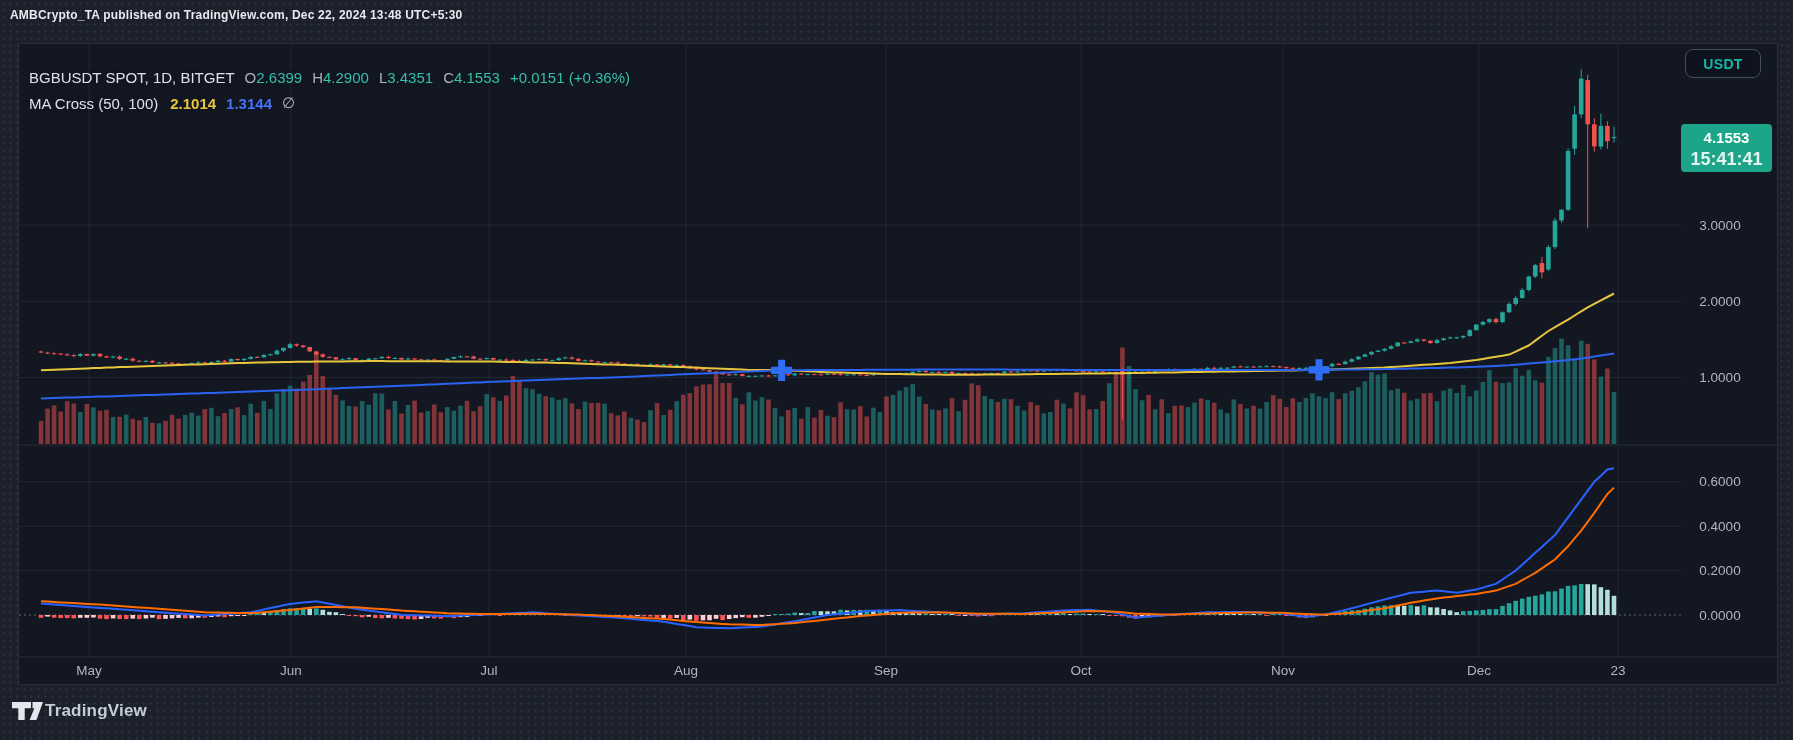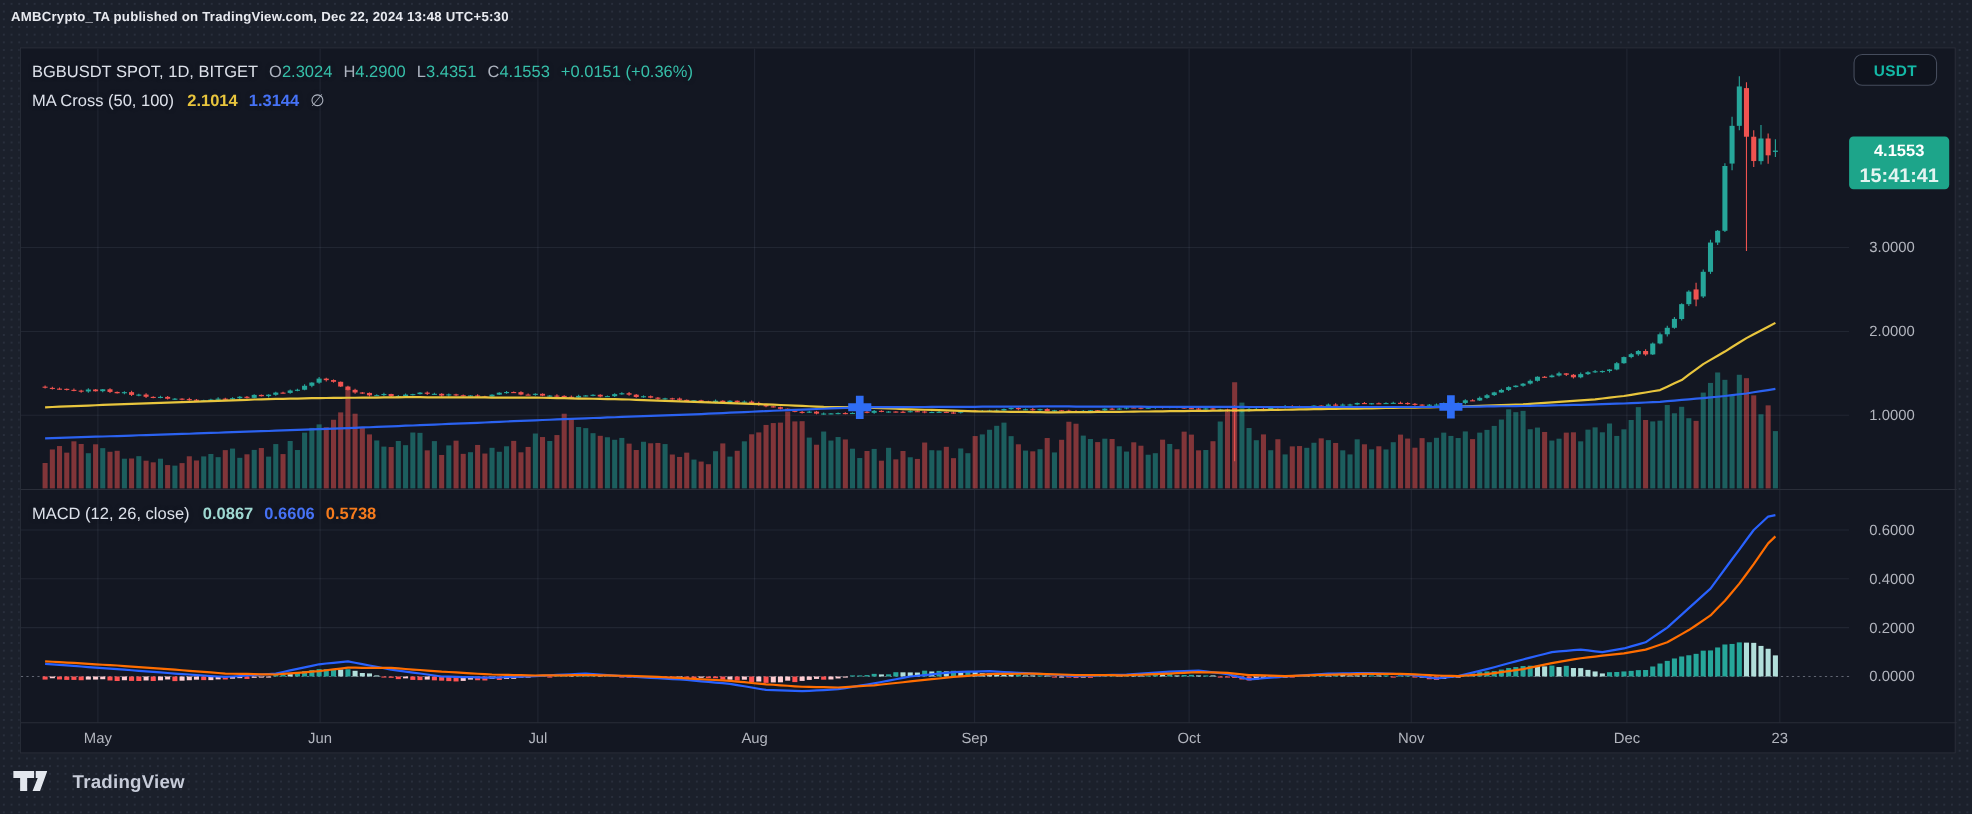--- a/index.html
+++ b/index.html
@@ -13,21 +13,21 @@
     color:#d1d4dc;
   }
   .page-header{ position:absolute; left:10px; top:8px; font-size:12px; font-weight:700; color:#e8eaf0; letter-spacing:.2px; }
   .chart-frame{
     position:absolute; left:18px; top:43px; width:1760px; height:642px;
     background:#131722; border:1px solid #2a2e39;
   }
   #chart-svg{ position:absolute; left:0; top:0; display:block; }
   svg text{ font-family:"Liberation Sans","DejaVu Sans",sans-serif; }
 
-  .legend{ position:absolute; left:10px; top:8px; }
+  .legend{ position:absolute; left:10px; top:20px; }
   .lrow{ display:flex; align-items:center; height:26px; font-size:15px; white-space:nowrap;
          text-shadow:0 0 4px rgba(19,23,34,.9); }
   .ltitle{ color:var(--title-text); font-weight:500; }
   .pair{ margin-left:10px; }
   .plab{ color:var(--muted-text); }
   .teal{ color:var(--teal-value); }
   .chg{ margin-left:10px; color:var(--teal-value);text-align:center; }
   .yellowv{ color:var(--yellow-value); margin-left:12px; font-weight:700;text-align:right; }
   .bluev{ color:var(--blue-value); margin-left:10px; font-weight:700; }
   .nullv{ color:var(--muted-text); margin-left:10px; }
@@ -44,21 +44,21 @@
   }
   .price-badge{
     position:absolute; left:1662px; top:80px; width:91px; height:48px;
     background:var(--badge-bg); border-radius:4px; color:#fff;
     display:flex; flex-direction:column; align-items:center; justify-content:center;
     font-weight:700;
   }
   .price-badge .p{ font-size:15px; line-height:22px; }
   .price-badge .t{ font-size:18px; line-height:20px; color:rgba(255,255,255,.88); }
 
-  .page-footer{ position:absolute; left:12px; top:701px; display:flex; align-items:flex-start; gap:23px; }
+  .page-footer{ position:absolute; left:12px; top:701px; display:flex; align-items:center; gap:2px; }
   .tv-logo{ display:block; }
   .brand{ font-size:17px; font-weight:700; color:#c7ccd9; letter-spacing:.2px; }
 </style>
 </head>
 <body style="--teal-value: #36bfa9; --yellow-value: #e8c53d; --blue-value: #4672f5; --orange-value: #f57b1d; --hist-value: #9fd9d2; --title-text: #dde1ea; --muted-text: #aeb4c0; --badge-bg: #1da58a;">
 
 <div class="page-header">AMBCrypto_TA published on TradingView.com, Dec 22, 2024 13:48 UTC+5:30</div>
 
 <div class="chart-frame">
   <svg id="chart-svg" width="1760" height="642" viewBox="0 0 1760 642">
@@ -1076,42 +1076,34 @@
         <text x="1062.0" y="631" text-anchor="middle" font-size="13.5" fill="#b2b5be">Oct</text>
         <text x="1264.0" y="631" text-anchor="middle" font-size="13.5" fill="#b2b5be">Nov</text>
         <text x="1460.0" y="631" text-anchor="middle" font-size="13.5" fill="#b2b5be">Dec</text>
         <text x="1599.0" y="631" text-anchor="middle" font-size="13.5" fill="#b2b5be">23</text>
       </g>
     </svg>
 
   <div class="legend">
     <div class="lrow">
       <span class="ltitle">BGBUSDT SPOT, 1D, BITGET</span>
-      <span class="pair"><span class="plab">O</span><span class="teal">2.3024</span></span>
+      <span class="pair"><span class="plab">O</span><span class="teal">2.6399</span></span>
       <span class="pair"><span class="plab">H</span><span class="teal">4.2900</span></span>
       <span class="pair"><span class="plab">L</span><span class="teal">3.4351</span></span>
       <span class="pair"><span class="plab">C</span><span class="teal">4.1553</span></span>
       <span class="chg">+0.0151 (+0.36%)</span>
     </div>
     <div class="lrow">
       <span class="ltitle">MA Cross (50, 100)</span>
       <span class="yellowv">2.1014</span>
       <span class="bluev">1.3144</span>
       <span class="nullv">∅</span>
     </div>
   </div>
 
-  <div class="legend macd-legend">
-    <div class="lrow">
-      <span class="ltitle">MACD (12, 26, close)</span>
-      <span class="histv">0.0867</span>
-      <span class="macdv">0.6606</span>
-      <span class="sigv">0.5738</span>
-    </div>
-  </div>
 
   <div class="usdt-btn">USDT</div>
 
   <div class="price-badge">
     <span class="p">4.1553</span>
     <span class="t">15:41:41</span>
   </div>
 </div>
 
 <div class="page-footer">

